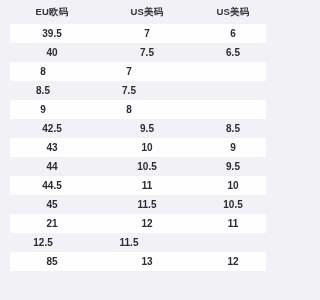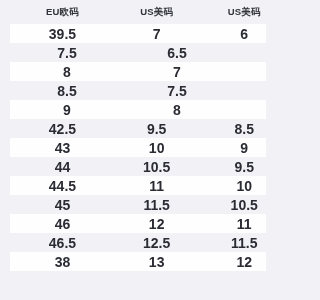--- a/index.html
+++ b/index.html
@@ -62,29 +62,28 @@
       #f1f1f6 10px,
       #fefeff 10px,
       #fefeff 266px,
       #f1f1f6 266px,
       #f1f1f6 276px
     );
   }
 
   .cell {
     box-sizing: border-box;
-    margin-left: 24px;
   }
 
   .col-eu   { width: 104px; text-align: center; }
   .col-us   { width: 86px;  text-align: center; }
   .col-uk   { width: 86px;  text-align: center; }
 
   .row .cell {
-    font-size: 14px;
+    font-size: 10px;
     font-weight: bold;
     color: #2b2b34;
     text-align: center;
     white-space: nowrap;
   }
 
   .chart-footer {
     flex: 1 1 auto;
     background: #f1f1f6;
     min-height: 8px;
@@ -101,20 +100,21 @@
     <div class="cell col-uk">US美码</div>
   </div>
 
   <div class="chart-body" id="chart-body">
       <div class="row white">
         <div class="cell col-eu">39.5</div>
         <div class="cell col-us">7</div>
         <div class="cell col-uk">6</div>
       </div>
       <div class="row">
+        <div class="cell col-eu">40</div>
         <div class="cell col-us">7.5</div>
         <div class="cell col-uk">6.5</div>
       </div>
       <div class="row white">
         <div class="cell col-us">8</div>
         <div class="cell col-uk">7</div>
       </div>
       <div class="row">
         <div class="cell col-us">8.5</div>
         <div class="cell col-uk">7.5</div>
@@ -142,30 +142,29 @@
         <div class="cell col-eu">44.5</div>
         <div class="cell col-us">11</div>
         <div class="cell col-uk">10</div>
       </div>
       <div class="row">
         <div class="cell col-eu">45</div>
         <div class="cell col-us">11.5</div>
         <div class="cell col-uk">10.5</div>
       </div>
       <div class="row white">
-        <div class="cell col-eu">46</div>
+        <div class="cell col-eu">21</div>
         <div class="cell col-us">12</div>
         <div class="cell col-uk">11</div>
       </div>
       <div class="row">
-        <div class="cell col-eu">46.5</div>
         <div class="cell col-us">12.5</div>
         <div class="cell col-uk">11.5</div>
       </div>
       <div class="row white">
-        <div class="cell col-eu">38</div>
+        <div class="cell col-eu">85</div>
         <div class="cell col-us">13</div>
         <div class="cell col-uk">12</div>
       </div>
     </div>
 
   <div class="chart-footer"></div>
 </div>
 
 </body></html>

